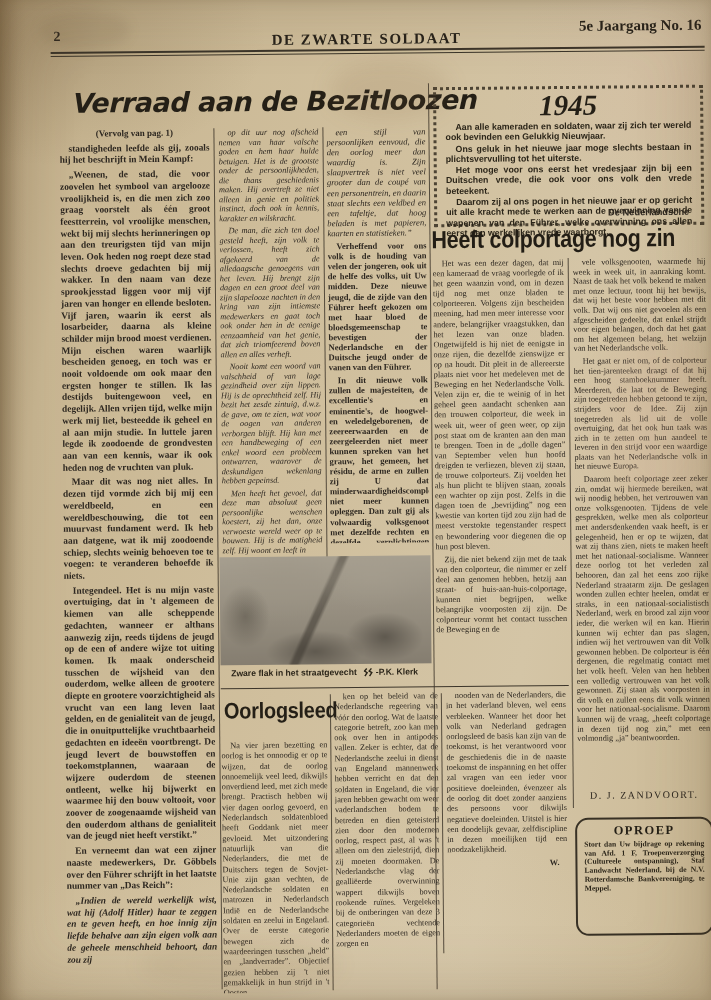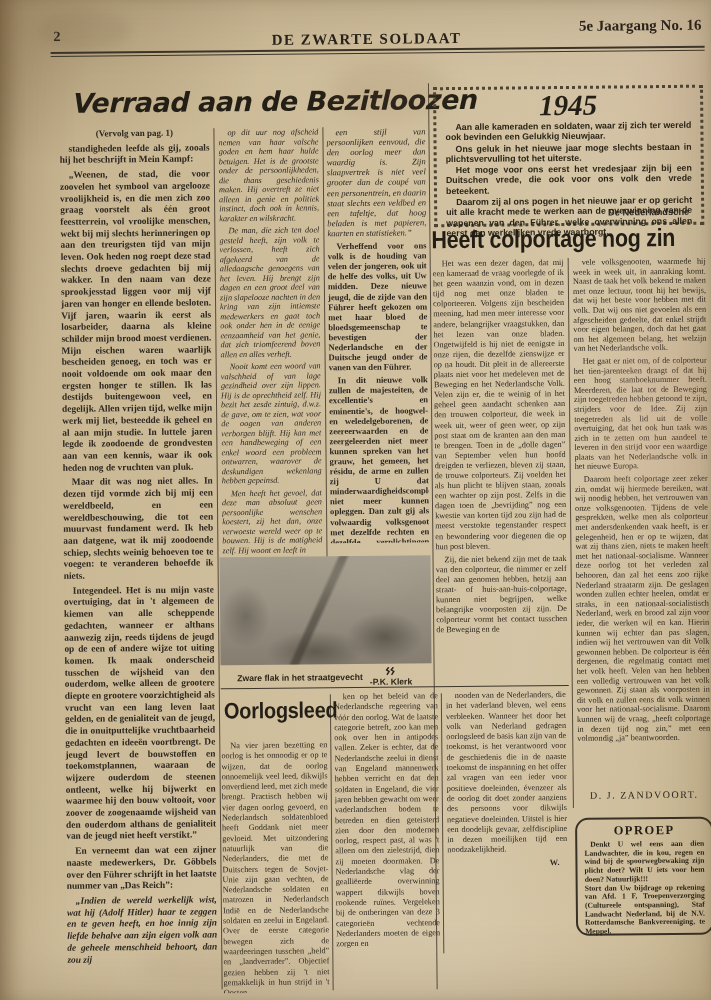--- a/index.html
+++ b/index.html
@@ -60,21 +60,21 @@
       radial-gradient(55px 35px at 78% 75%, rgba(52,47,40,.55), transparent 70%),
       radial-gradient(35px 45px at 12% 55%, rgba(70,64,54,.45), transparent 70%),
       radial-gradient(70px 30px at 45% 88%, rgba(58,53,45,.55), transparent 70%),
       radial-gradient(90px 55px at 30% 22%, rgba(158,150,134,.6), transparent 75%),
       radial-gradient(80px 45px at 72% 18%, rgba(168,160,144,.55), transparent 75%),
       linear-gradient(115deg, transparent 45%, rgba(45,40,33,.5) 46.5%, rgba(45,40,33,.5) 48.5%, transparent 50%),
       linear-gradient(180deg,#a8a090,#948c7d 60%,#857d6f);
     filter:blur(.4px) contrast(.95);}
   .caption{position:absolute;left:214px;top:667px;width:216px;display:flex;justify-content:center;
     align-items:center;gap:7px;font:bold 8.6px "Liberation Sans",sans-serif;color:#2b2519;white-space:nowrap;}
-  .credit{display:inline-flex;align-items:center;gap:1px;flex-direction:column;}
+  .credit{display:inline-flex;align-items:center;gap:1px;}
 
   
   #box1945{position:absolute;left:436px;top:88px;width:270px;height:140px;box-sizing:border-box;
     border:3.5px dotted #4d4434;padding:1px 9px 3px;}
   #box1945 .y1945{text-align:center;font:bold italic 29px/31px "Liberation Serif",serif;color:#241f16;margin:0;}
   #box1945 p{margin:0 0 1px;text-indent:10px;text-align:justify;
     font:bold 8.8px/10.3px "Liberation Sans",sans-serif;color:#2b2519;}
   .sig-hoofd{position:absolute;right:12px;bottom:5px;font:bold 9.3px "Liberation Sans",sans-serif;}
 
   #c-colL{left:434px;top:260px;width:131px;height:430px;font-size:8.3px;line-height:10.1px;}
@@ -166,21 +166,20 @@
     <div class="col" id="o-col2">
       <span><p>ken op het beleid van de Nederlandsche regeering van vóór den oorlog. Wat de laatste categorie betreft, zoo kan men ook over hen in antipodes vallen. Zeker is echter, dat de Nederlandsche zeelui in dienst van Engeland mannenwerk hebben verricht en dat den soldaten in Engeland, die vier jaren hebben gewacht om weer vaderlandschen bodem te betreden en dien geteisterd zien door den modernen oorlog, respect past, al was 't alleen om den zielestrijd, dien zij moeten doormaken. De Nederlandsche vlag der gealliëerde overwinning wappert dikwijls boven rookende ruïnes. Vergeleken bij de ontberingen van deze 3 categorieën vechtende Nederlanders moeten de eigen zorgen en</p></span>
     </div>
     <div class="col" id="o-col3">
       <span><p>nooden van de Nederlanders, die in het vaderland bleven, wel eens verbleeken. Wanneer het door het volk van Nederland gedragen oorlogsleed de basis kan zijn van de toekomst, is het verantwoord voor de geschiedenis die in de naaste toekomst de inspanning en het offer zal vragen van een ieder voor positieve doeleinden, évenzeer als de oorlog dit doet zonder aanziens des persoons voor dikwijls negatieve doeleinden. Uitstel is hier een doodelijk gevaar, zelfdiscipline in dezen moeilijken tijd een noodzakelijkheid.</p></span>
       <div class="sig-w">W.</div>
     </div>
 
     <div id="oproep">
       <div class="op-title">OPROEP</div>
-      <p class="first">Denkt U wel eens aan dien Landwachter, die in kou, regen en wind bij de spoorwegbewaking zijn plicht doet? Wilt U iets voor hem doen? Natuurlijk!!!</p>
       <p>Stort dan Uw bijdrage op rekening van Afd. 1 F, Troepenverzorging (Cultureele ontspanning), Staf Landwacht Nederland, bij de N.V. Rotterdamsche Bankvereeniging, te Meppel.</p>
     </div>
 
   </div>
 
   <div class="stain" style="left:40px;top:10px;width:90px;height:40px;background:rgba(90,66,36,.10);filter:blur(6px);"></div>
   <div class="stain" style="left:330px;top:60px;width:120px;height:60px;background:rgba(120,94,58,.12);filter:blur(10px);"></div>
   <div class="stain" style="left:600px;top:330px;width:120px;height:180px;background:rgba(205,160,140,.14);filter:blur(14px);"></div>
   <div class="stain" style="left:140px;top:940px;width:200px;height:50px;background:rgba(110,86,50,.08);filter:blur(10px);"></div>
   <div class="gutter"></div>

